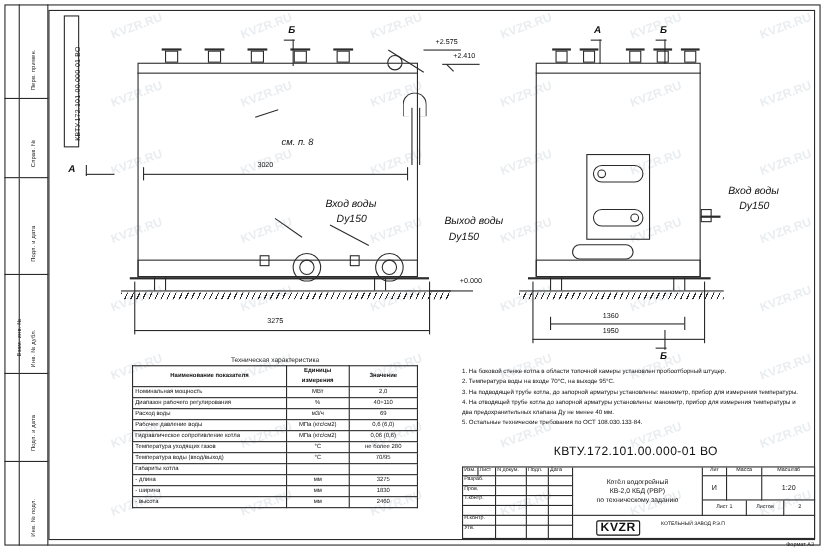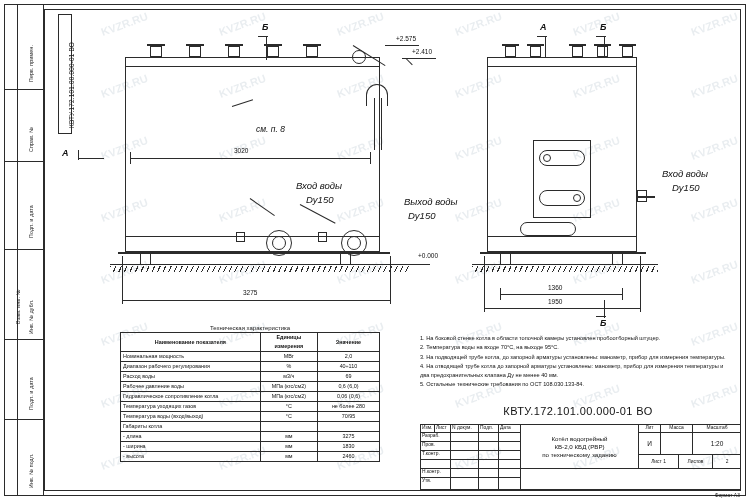--- a/index.html
+++ b/index.html
@@ -401,17 +401,23 @@
     <div class="cell c" style="left:218px;top:0;width:22px;height:8px;text-align:center;">Лит</div>
     <div class="cell c" style="left:240px;top:0;width:32px;height:8px;text-align:center;">Масса</div>
     <div class="cell nb c" style="left:272px;top:0;width:48px;height:8px;text-align:center;">Масштаб</div>
     <div class="cell c" style="left:218px;top:8px;width:22px;height:22px;text-align:center;line-height:22px;font-size:6.5px;">И</div>
     <div class="cell c" style="left:240px;top:8px;width:32px;height:22px;text-align:center;line-height:22px;"></div>
     <div class="cell nb c" style="left:272px;top:8px;width:48px;height:22px;text-align:center;line-height:22px;font-size:6.5px;">1:20</div>
     <div class="cell c" style="left:218px;top:30px;width:40px;height:14px;text-align:center;line-height:14px;">Лист 1</div>
     <div class="cell c" style="left:258px;top:30px;width:34px;height:14px;text-align:center;line-height:14px;">Листов</div>
     <div class="cell nb c" style="left:292px;top:30px;width:28px;height:14px;text-align:center;line-height:14px;">2</div>
 
+    <div class="cell nb nbb" style="left:100px;top:44px;width:220px;height:21px;">
+      <div class="logo" style="left:6px;width:70px;">
+        <div class="mark">KVZR</div>
+      </div>
+      <div style="position:absolute;left:80px;top:4px;font-size:4.6px;line-height:6px;">КОТЕЛЬНЫЙ ЗАВОД Р.Э.П</div>
+    </div>
   </div>
 
   <div class="footer-fmt" style="right:10px;bottom:2px;">Формат А3</div>
 
 </div>
 
 </body></html>

